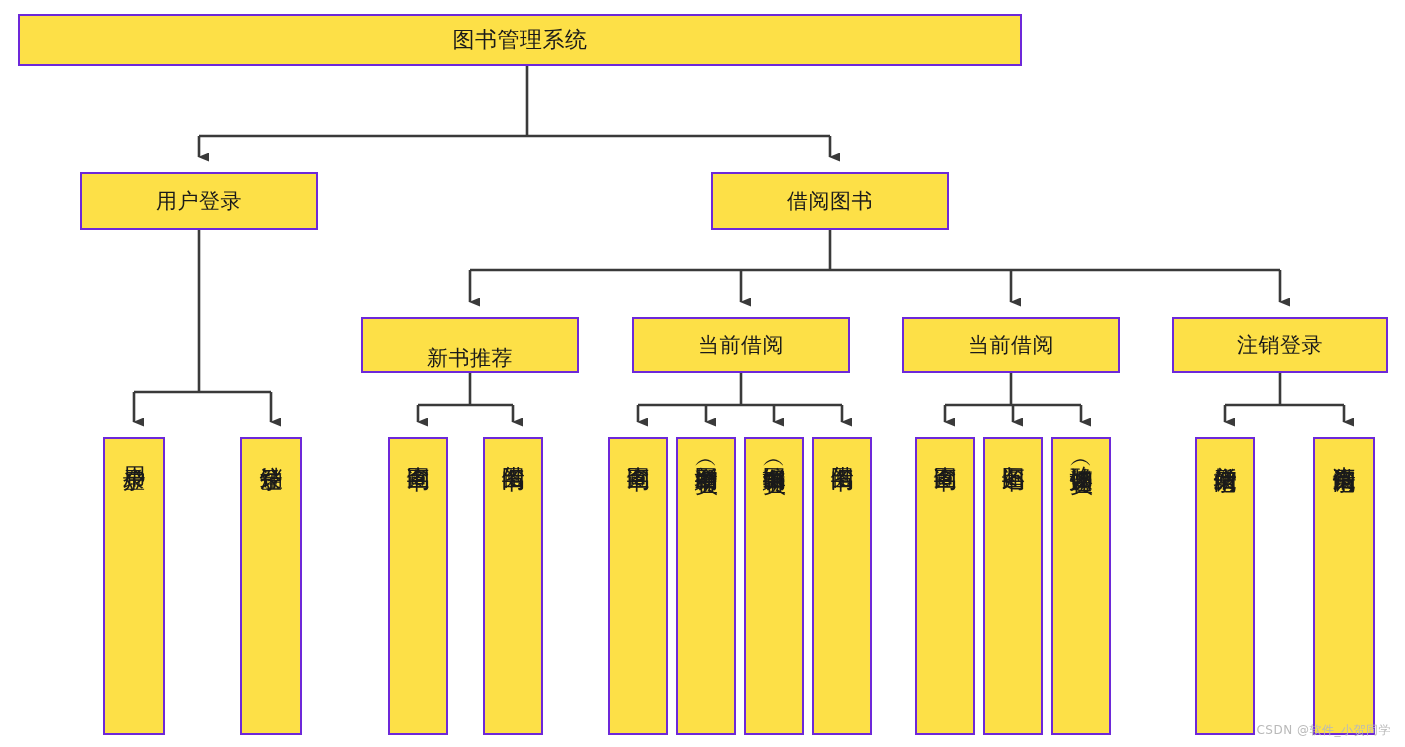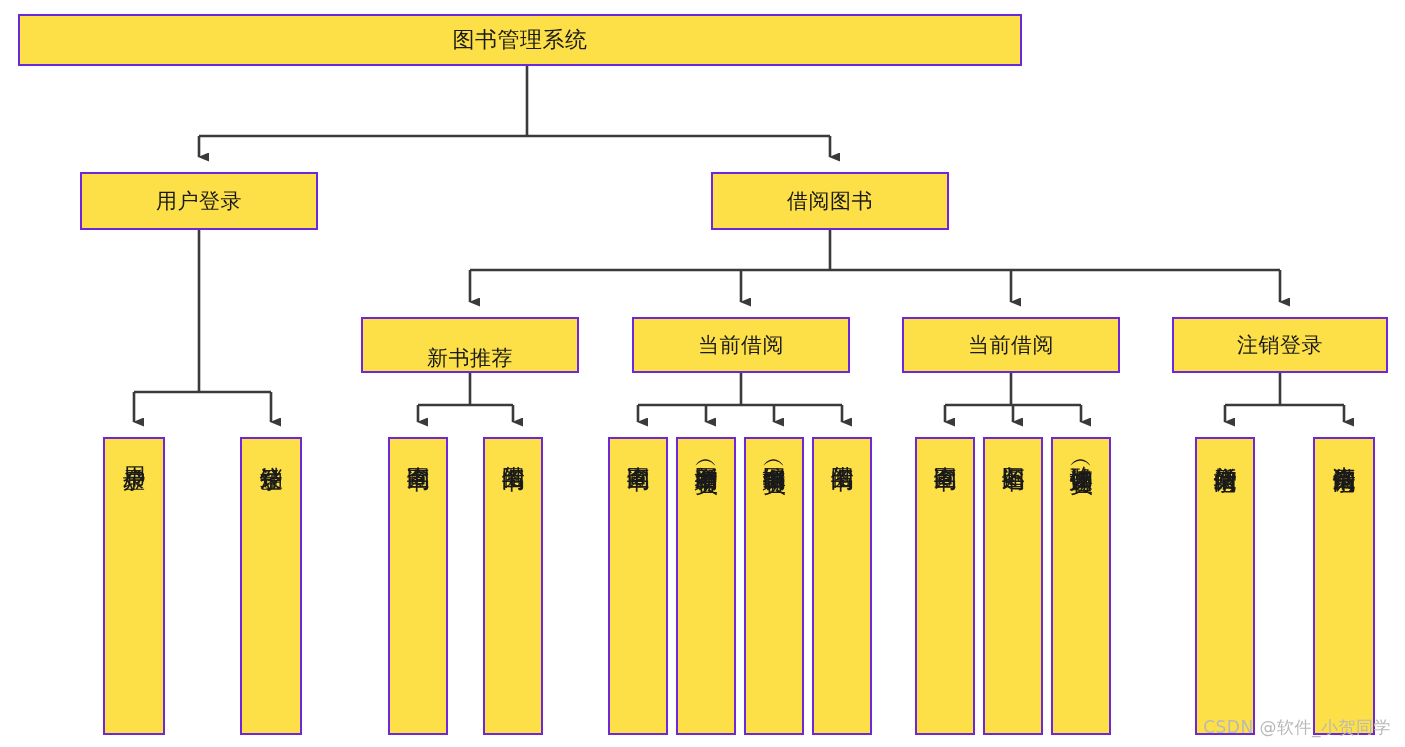--- a/index.html
+++ b/index.html
@@ -58,21 +58,21 @@
     text-orientation: upright;
     font-size: 23px;
     line-height: 1.02;
     letter-spacing: 1px;
     white-space: nowrap;
   }
   #watermark {
     position: absolute;
     right: 14px;
     bottom: 8px;
-    font-size: 17px;
+    font-size: 12px;
     color: #b9b9b9;
     letter-spacing: 0.5px;
     z-index: 5;
     font-family: "DejaVu Sans", "Liberation Sans", sans-serif;
     white-space: nowrap;
   }
 </style>
 </head>
 <body>
 

